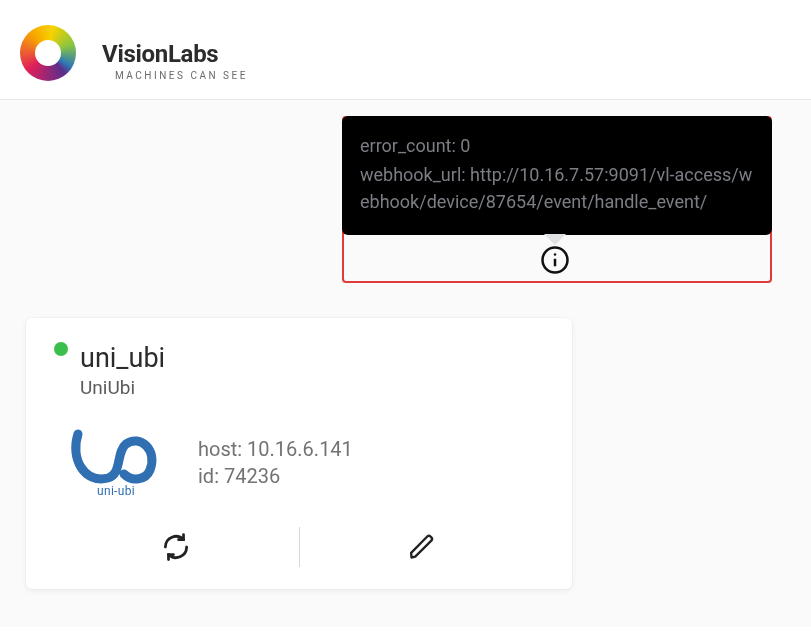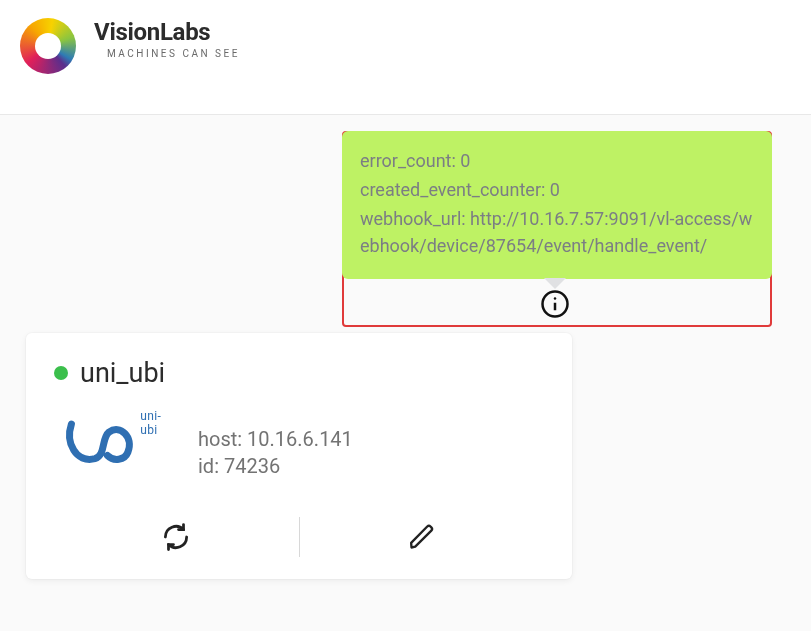--- a/index.html
+++ b/index.html
@@ -6,24 +6,25 @@
     body {
       font-family: -apple-system, BlinkMacSystemFont, "Segoe UI", Roboto, Arial, sans-serif;
       background: #fff;
       width: 811px;
       height: 631px;
       overflow: hidden;
       position: relative;
     }
     .header {
       display: flex;
-      align-items: flex-start;
+      align-items: flex-end;
       padding: 18px 20px 18px 20px;
       border-bottom: 1px solid #e8e8e8;
-      height: 115px;
+      height: 100px;
+      gap: 8px;
     }
     .logo-ring {
       width: 56px;
       height: 56px;
       border-radius: 50%;
       background: conic-gradient(from 140deg, #5b2e8c, #e01f5a 90deg, #f7a600 180deg, #f7d200 230deg, #8bc53f 290deg, #2e7bb5 340deg, #5b2e8c 360deg);
       position: relative;
       margin-right: 18px;
     }
     .logo-ring::after {
@@ -46,21 +47,21 @@
     .tooltip-wrap {
       position: absolute;
       top: 16px;
       left: 342px;
       width: 430px;
       border: 2px solid #e03a3a;
       border-radius: 4px;
       padding-bottom: 46px;
     }
     .tooltip {
-      background: #bef264;
+      background: #000000;
       border-radius: 6px;
       padding: 16px 18px 18px 18px;
       font-size: 18px;
       line-height: 1.5;
       color: #7b7e84;
       position: relative;
       margin: -2px -2px 0 -2px;
     }
     .tooltip::after {
       content: "";
@@ -81,26 +82,26 @@
       cursor: pointer;
     }
     .card {
       background: #fff;
       border-radius: 6px;
       width: 546px;
       box-shadow: 0 2px 6px rgba(0,0,0,0.06), 0 0 0 1px rgba(0,0,0,0.02);
       padding: 24px 28px 20px 28px;
       position: relative;
     }
-    .card-title-row { display: flex; align-items: center; gap: 12px; }
+    .card-title-row { display: flex; align-items: flex-start; gap: 12px; }
     .status-dot { width: 14px; height: 14px; background: #3bbf4c; border-radius: 50%; }
     .card-title { font-size: 27px; color: #2c2c2c; font-weight: 400; }
     .card-subtitle { font-size: 19px; color: #5c5c5c; margin-left: 26px; margin-top: 2px; }
     .card-body { display: flex; align-items: center; gap: 28px; margin-top: 24px; margin-left: 8px; }
-    .vendor-logo { width: 108px; height: 80px; display: flex; flex-direction: row; align-items: flex-start; justify-content: center; }
+    .vendor-logo { width: 108px; height: 80px; display: flex; flex-direction: column; align-items: center; justify-content: center; }
     .vendor-logo svg { display: block; }
     .vendor-caption { font-size: 12px; color: #2f6fb2; margin-top: -4px; letter-spacing: 0.3px; }
     .info-list { font-size: 20px; color: #737373; line-height: 1.35; }
     .card-actions {
       display: flex;
       align-items: center;
       justify-content: space-around;
       margin-top: 22px;
       height: 44px;
     }
@@ -120,43 +121,40 @@
 </div>
 
 <div class="content">
 
   <div class="tooltip-wrap">
     <div class="tooltip">
       <div class="kv">
         <span>error_count:</span>
         <span>0</span>
       </div>
-      <div class="kv">
-        <span>created_event_counter:</span>
-        <span>0</span>
-      </div>
       <div class="url-block">
         <span>webhook_url:</span>
         <span>http://10.16.7.57:9091/vl-access/webhook/device/87654/event/handle_event/</span>
       </div>
     </div>
     <div class="info-icon-wrap">
       <svg class="svg-icon" width="30" height="30" viewBox="0 0 24 24" fill="none" stroke="#111" stroke-width="2">
         <circle cx="12" cy="12" r="10"></circle>
         <line x1="12" y1="11" x2="12" y2="17"></line>
         <circle cx="12" cy="7.5" r="1" fill="#111" stroke="none"></circle>
       </svg>
     </div>
   </div>
 
   <div class="card">
     <div class="card-title-row">
       <div class="status-dot"></div>
       <div class="card-title">uni_ubi</div>
     </div>
+    <div class="card-subtitle">UniUbi</div>
 
     <div class="card-body">
       <div class="vendor-logo">
         <svg width="100" height="60" viewBox="0 0 100 60" fill="none">
           <path d="M12 6 C 4 30, 18 56, 42 50 C 56 46, 50 24, 60 16 C 74 6, 92 22, 84 42 C 80 52, 66 54, 58 46" stroke="#2f6fb2" stroke-width="9" stroke-linecap="round" fill="none"></path>
         </svg>
         <div class="vendor-caption">uni-ubi</div>
       </div>
       <div class="info-list">
         <div>

